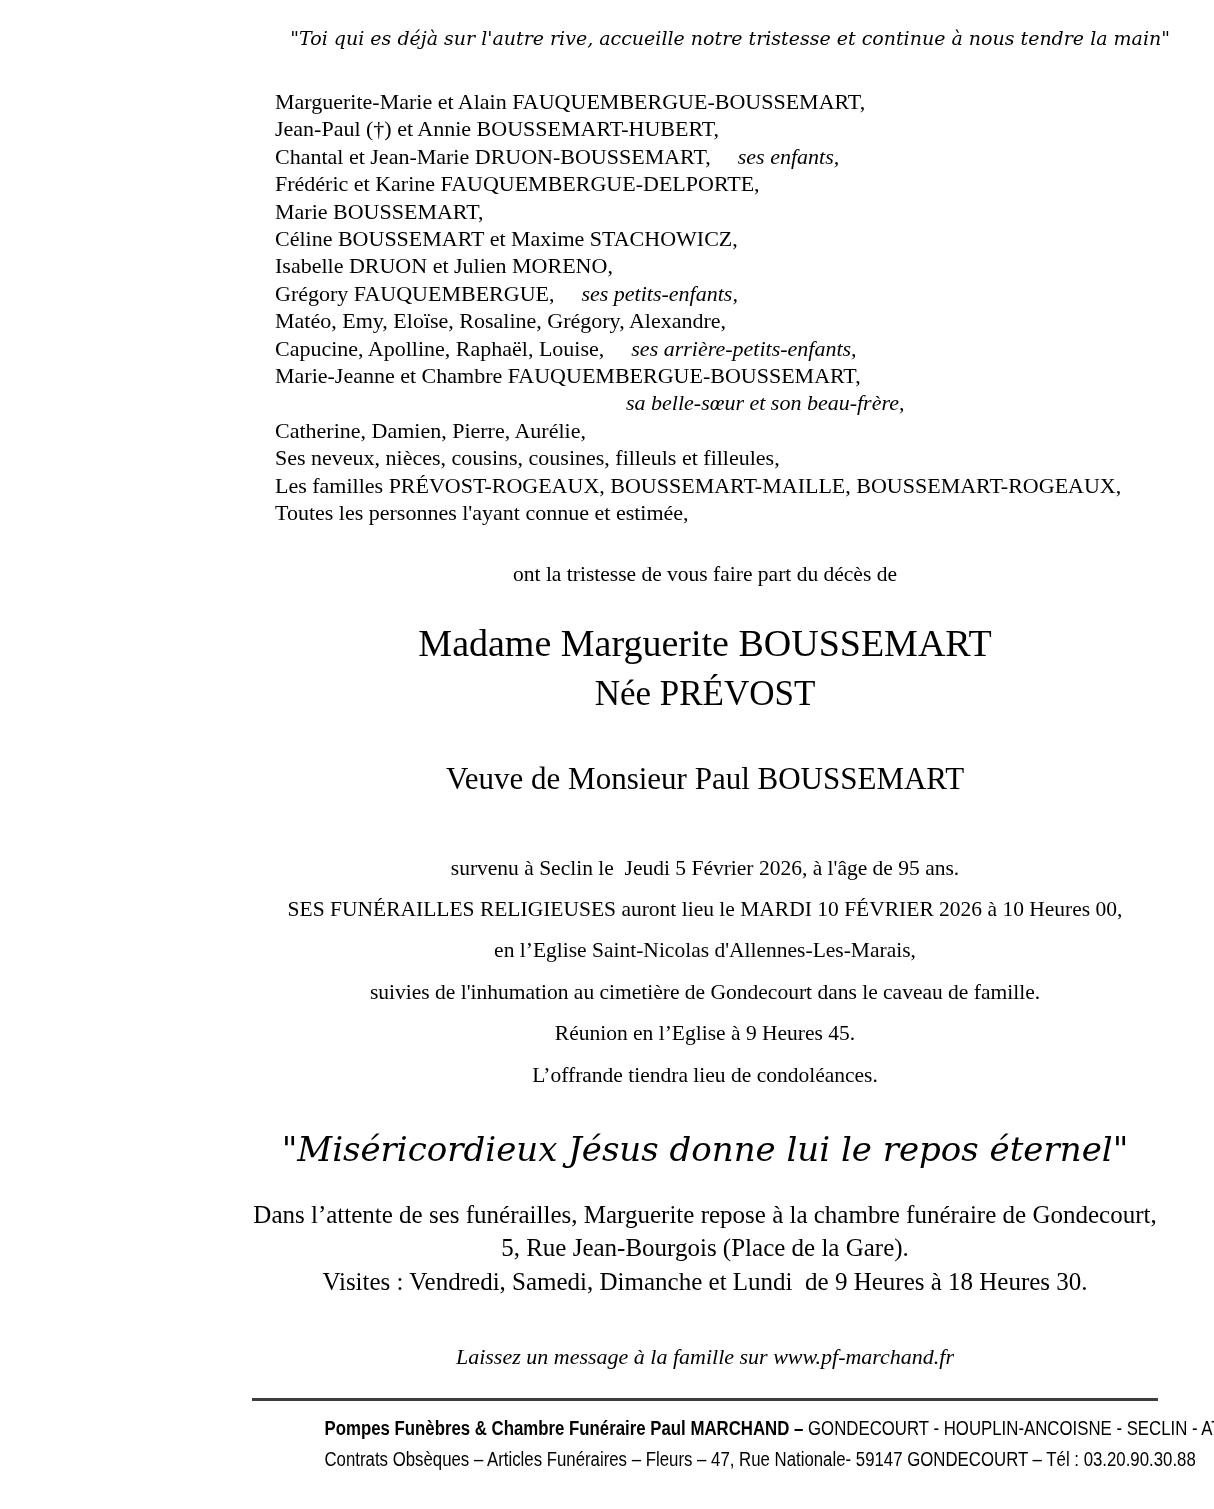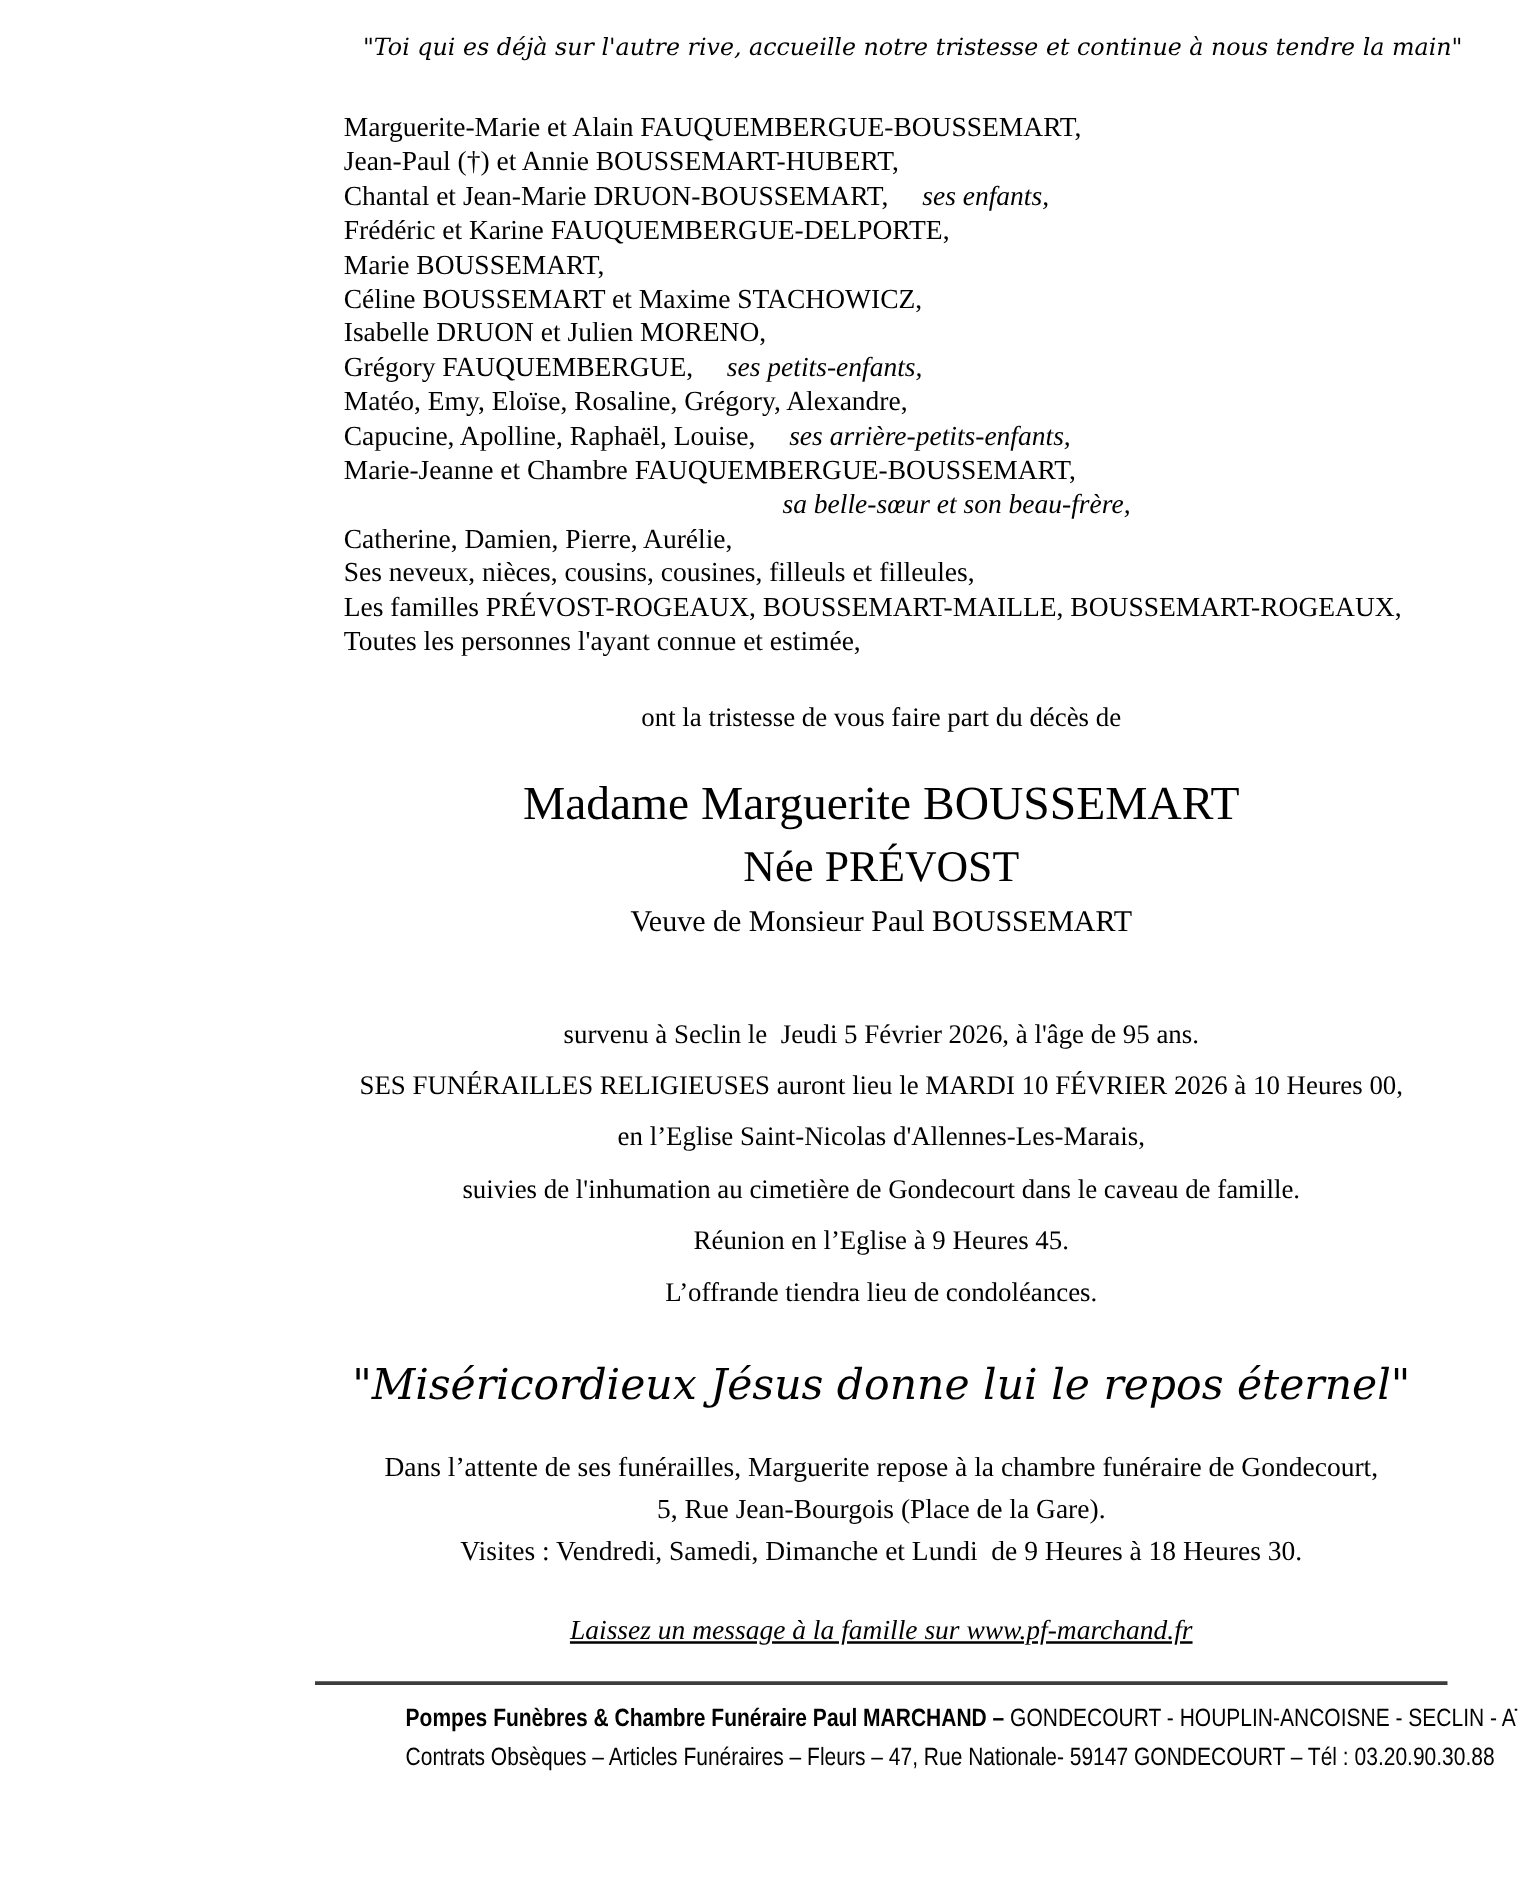--- a/index.html
+++ b/index.html
@@ -39,46 +39,45 @@
     margin-top:34px;
     text-align:center;
     font-size:21.5px;
     line-height:27px;
     white-space:pre;
   }
 
   .name-block{text-align:center;margin-top:26px;}
   .name-main{font-size:38px;line-height:58px;white-space:pre;}
   .name-maiden{font-size:35px;line-height:44px;white-space:pre;}
-  .name-widow{font-size:24px;line-height:44px;white-space:pre;}
+  .name-widow{font-size:31px;line-height:44px;white-space:pre;margin-top:41px;}
 
   .details{margin-top:54px;text-align:center;font-size:21.5px;}
   .details p{margin:0 0 14px 0;line-height:27.4px;white-space:pre;}
 
   .prayer{
     margin-top:34px;
     text-align:center;
     font-family:"DejaVu Serif", serif;
     font-style:italic;
     font-size:34px;
     line-height:52px;
     white-space:pre;
   }
 
-  .repose{margin-top:26px;text-align:center;font-size:22px;}
+  .repose{margin-top:26px;text-align:center;font-size:25px;}
   .repose p{margin:0 0 6px 0;line-height:27.4px;white-space:pre;}
 
   .message{
-    margin-top:36px;
+    margin-top:48px;
     text-align:center;
     font-style:italic;
     font-size:22px;
     line-height:27px;
     white-space:pre;
-    text-decoration:underline;
   }
 
   .rule{
     margin-top:28px;
     border:none;
     border-top:3px solid #3d3d3d;
     width:100%;
   }
 
   .footer{

